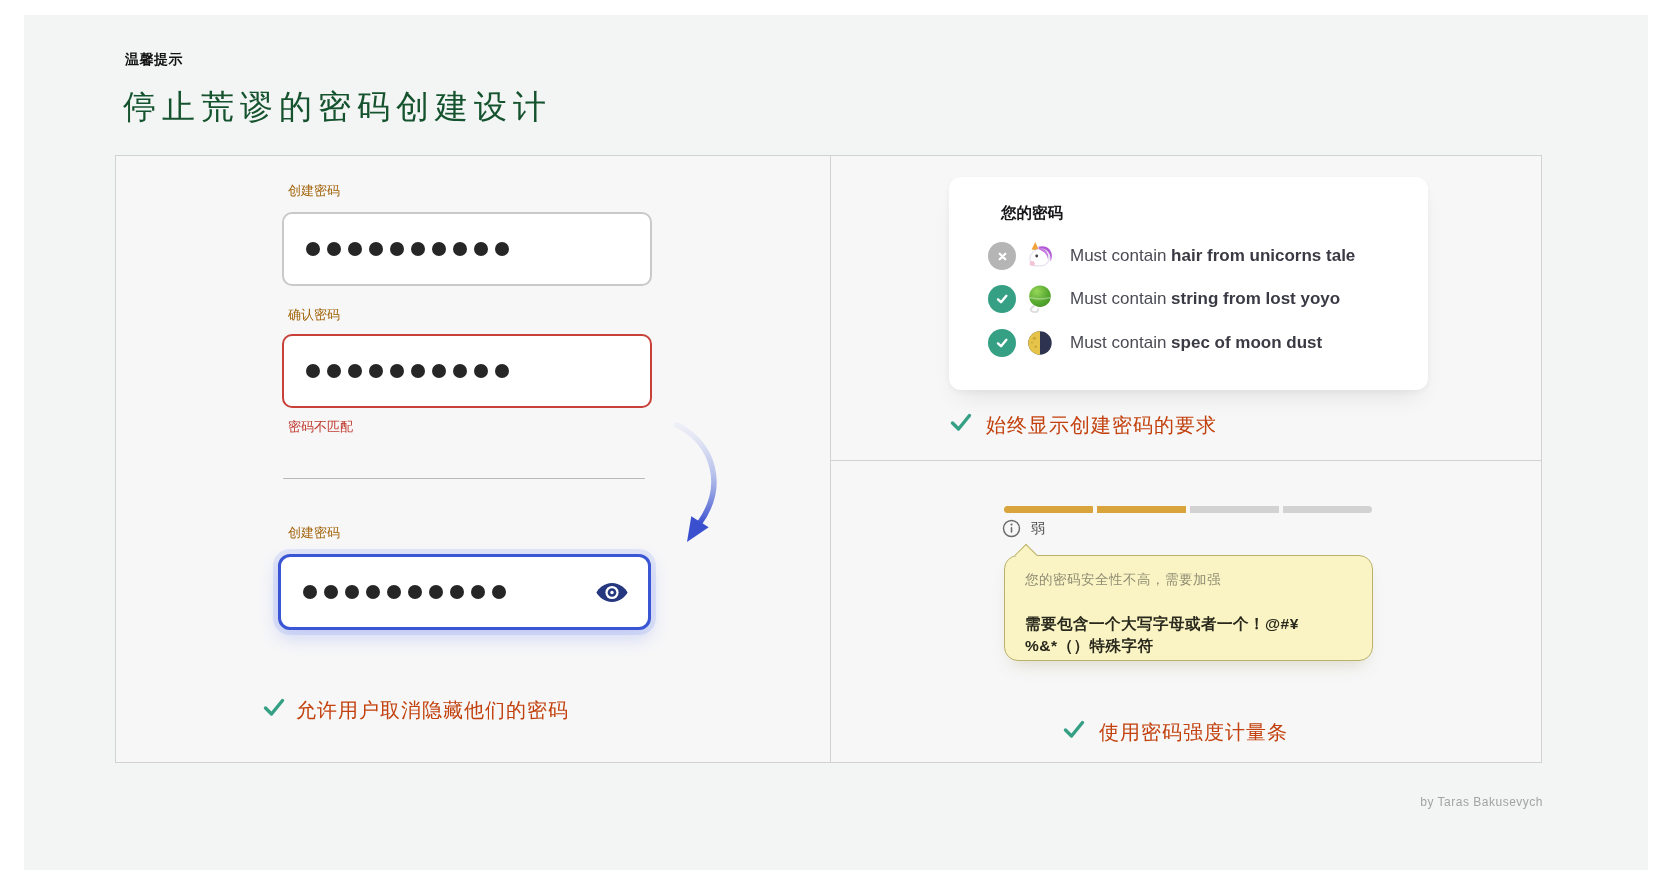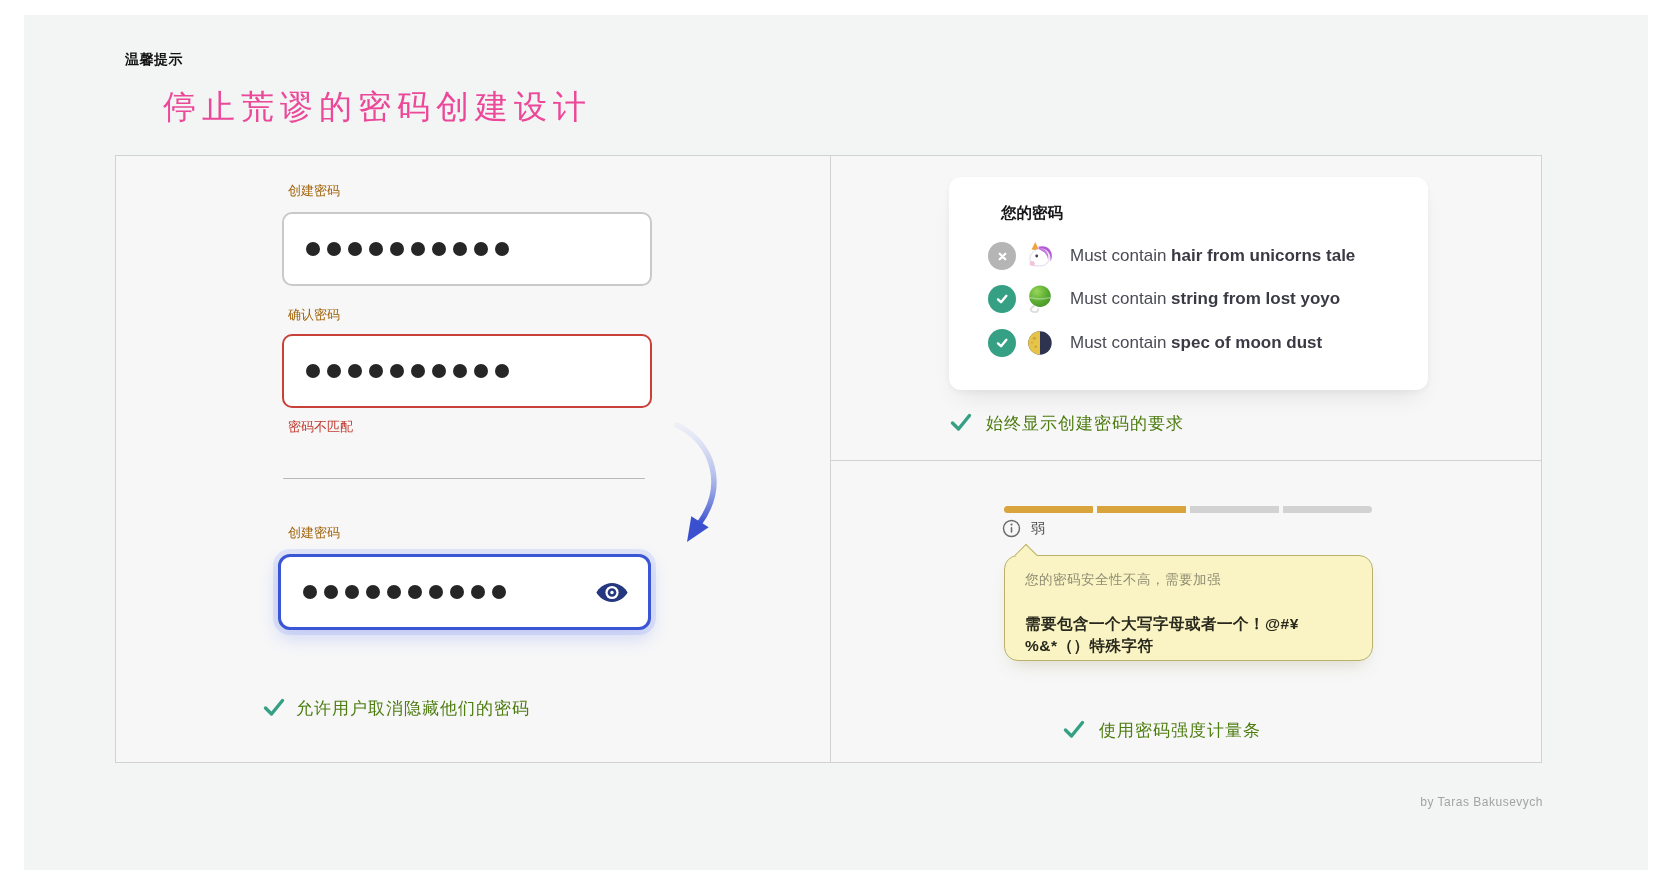--- a/index.html
+++ b/index.html
@@ -3,21 +3,21 @@
 <meta charset="utf-8">
 <style>
   * { margin:0; padding:0; box-sizing:border-box; }
   html,body { width:1672px; height:884px; background:#ffffff; overflow:hidden;
               font-family:"Liberation Sans","DejaVu Sans",sans-serif; }
   .root { position:relative; width:1672px; height:884px; background:#ffffff; }
   .page { position:absolute; left:24px; right:24px; top:15px; bottom:14px; background:#f3f4f4; }
 
   
   .eyebrow { position:absolute; left:125px; top:51px; font-size:14px; font-weight:700; color:#111; letter-spacing:.5px; }
-  .big-title { position:absolute; left:123px; top:85px; font-size:33px; font-weight:200; color:#ec4899; letter-spacing:6px;margin-left:40px; }
+  .big-title { position:absolute; left:123px; top:85px; font-size:33px; font-weight:200; color:#14532d; letter-spacing:6px; }
 
   
   .board { position:absolute; left:115px; top:155px; width:1427px; height:608px;
            background:#f7f7f8; border:1px solid #d2d2d2; }
   .v-div { position:absolute; left:714px; top:0; bottom:0; width:1px; background:#d2d2d2; }
   .h-div { position:absolute; left:714px; right:0; top:304px; height:1px; background:#d2d2d2; }
 
   
   .fld-label { position:absolute; font-size:13px; color:#a16207; }
   .pw-field { position:absolute; width:370px; height:74px; background:#fff; border-radius:10px;
@@ -27,21 +27,21 @@
         box-shadow:0 0 0 5px rgba(110,135,240,.16), 0 8px 18px rgba(70,100,230,.22); }
   .dots { display:flex; gap:7px; align-items:center; }
   .dots .dot { width:14px; height:14px; border-radius:50%; background:#262626; }
   .err-text { position:absolute; font-size:13px; color:#c0392d; }
   .thin-div { position:absolute; height:1px; background:#b9b9b9; }
   .eye-btn { position:absolute; right:18px; top:50%; transform:translateY(-50%); width:36px; height:26px;
              background:none; border:none; cursor:pointer; display:flex; align-items:center; justify-content:center; }
 
   
   .tip-check { position:absolute; width:24px; height:24px; }
-  .tip-text { position:absolute; font-size:17px; color:#4d7c0f; letter-spacing:1px; }
+  .tip-text { position:absolute; font-size:20px; color:#c2410c; letter-spacing:1px; }
 
   
   .arrow-wrap { position:absolute; left:523px; top:247px; width:110px; height:160px; }
 
   
   .req-card { position:absolute; left:833px; top:21px; width:479px; height:213px; background:#ffffff;
               border-radius:12px; box-shadow:0 14px 26px -10px rgba(0,0,0,.10), 0 2px 6px rgba(0,0,0,.04); }
   .req-title { position:absolute; left:52px; top:26px; font-size:15.5px; font-weight:700; color:#18181b; }
   .req-row { position:absolute; left:39px; height:30px; display:flex; align-items:center; }
   .status { width:28px; height:28px; border-radius:50%; display:flex; align-items:center; justify-content:center; flex:0 0 auto; }

